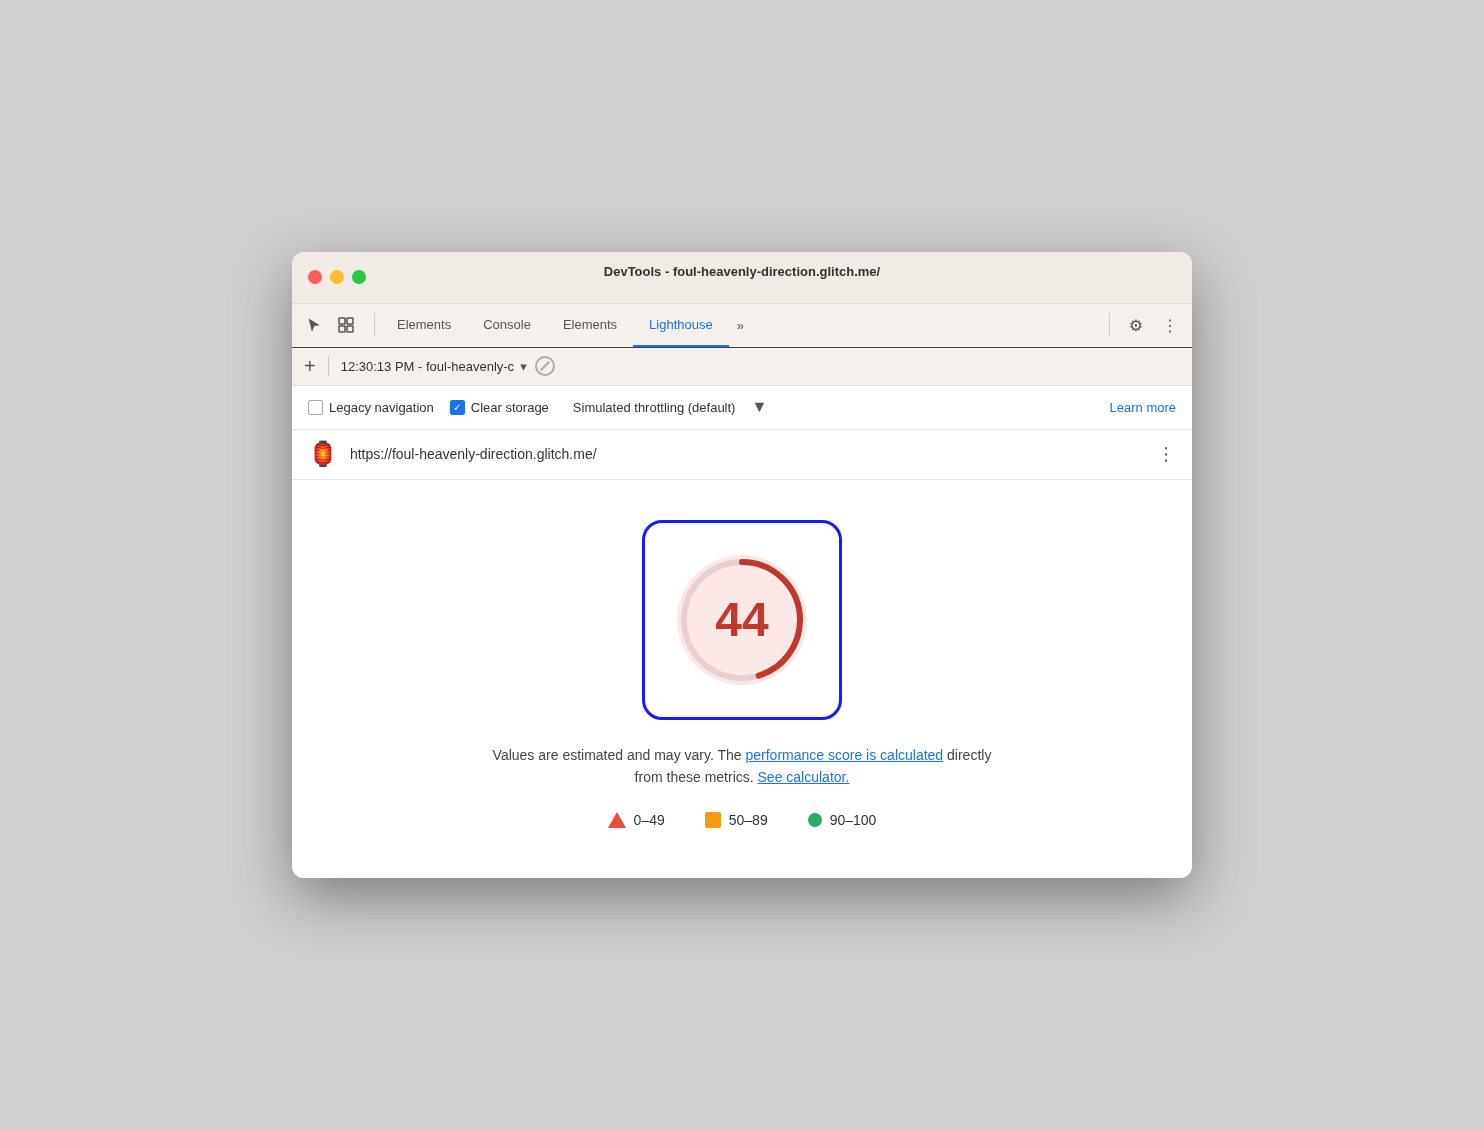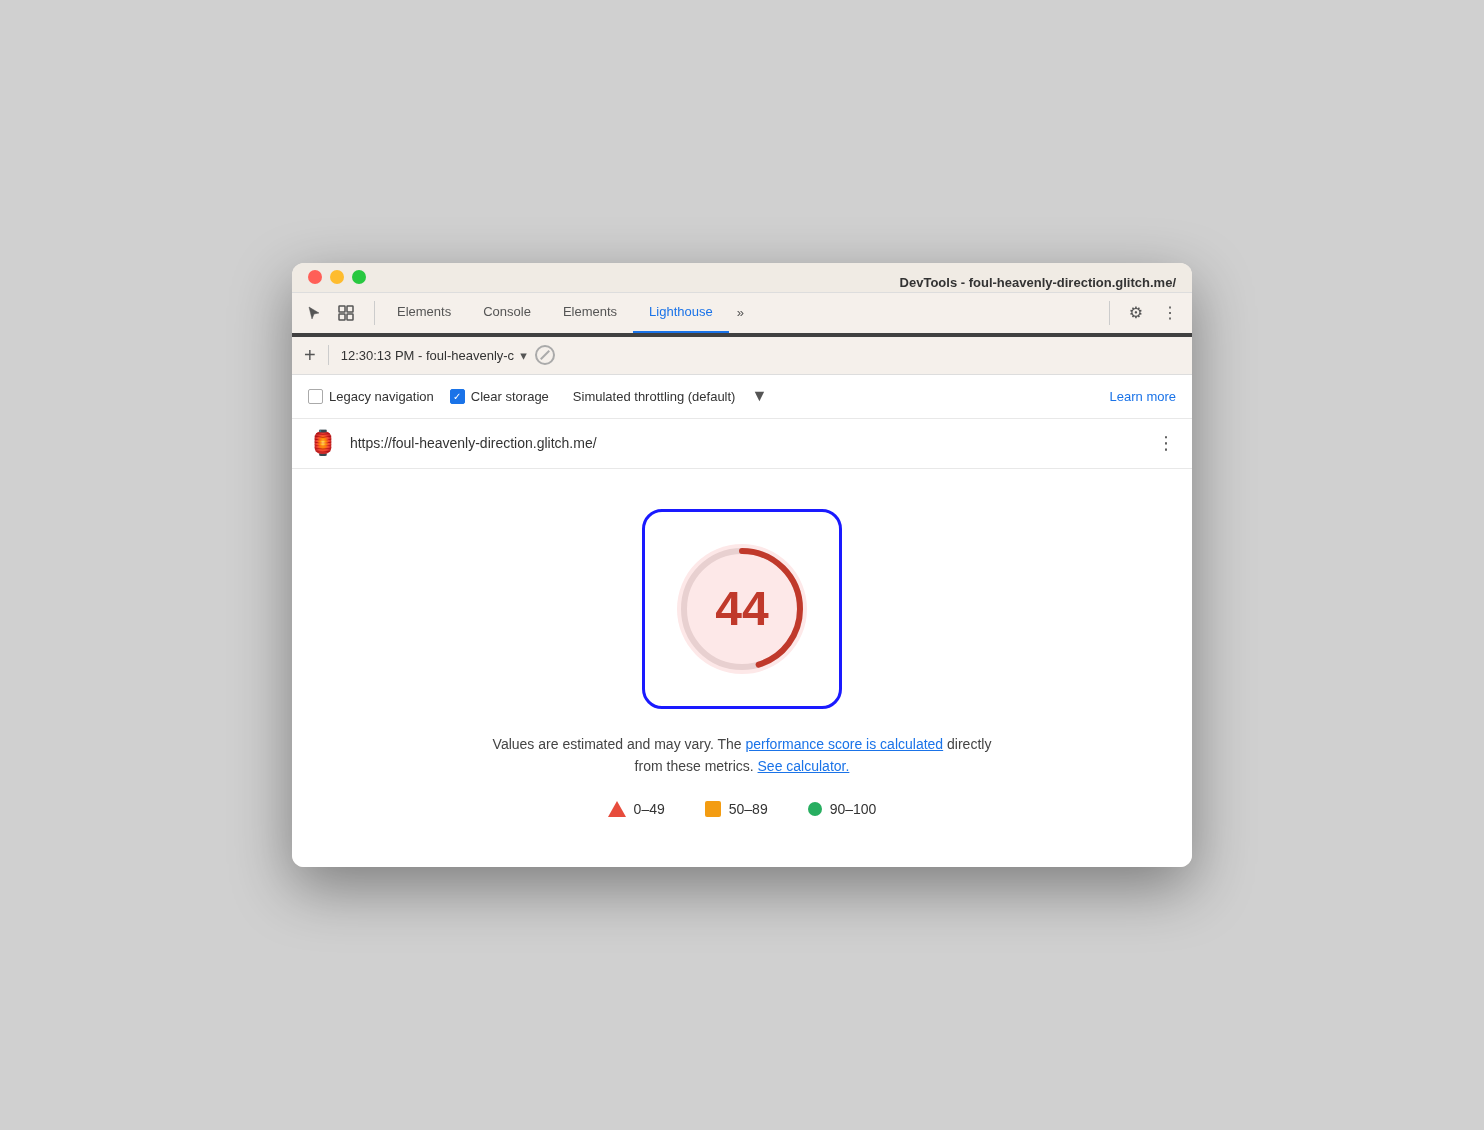--- a/index.html
+++ b/index.html
@@ -16,24 +16,24 @@
       width: 900px;
       background: #f5f0eb;
       border-radius: 12px;
       box-shadow: 0 20px 60px rgba(0,0,0,0.4);
       overflow: hidden;
     }
 
     
     .title-bar {
       background: #f0ebe4;
-      padding: 12px 16px 2px;
-      display: flex;
-      align-items: center;
-      justify-content: flex-end;
+      padding: 12px 16px 24px;
+      display: flex;
+      align-items: center;
+      justify-content: center;
       position: relative;
       border-bottom: 1px solid #ddd;
     }
 
     .window-controls {
       position: absolute;
       left: 16px;
       top: 50%;
       transform: translateY(-50%);
       display: flex;
@@ -54,21 +54,21 @@
 
     .title-text {
       font-size: 13px;
       font-weight: 600;
       color: #333;
     }
 
     
     .devtools-toolbar {
       background: #f5f0eb;
-      border-bottom: 4px solid #404040;
+      border-bottom: 1px solid #404040;
       display: flex;
       align-items: center;
       padding: 0 8px;
       height: 44px;
     }
 
     .toolbar-icons {
       display: flex;
       align-items: center;
       gap: 4px;

